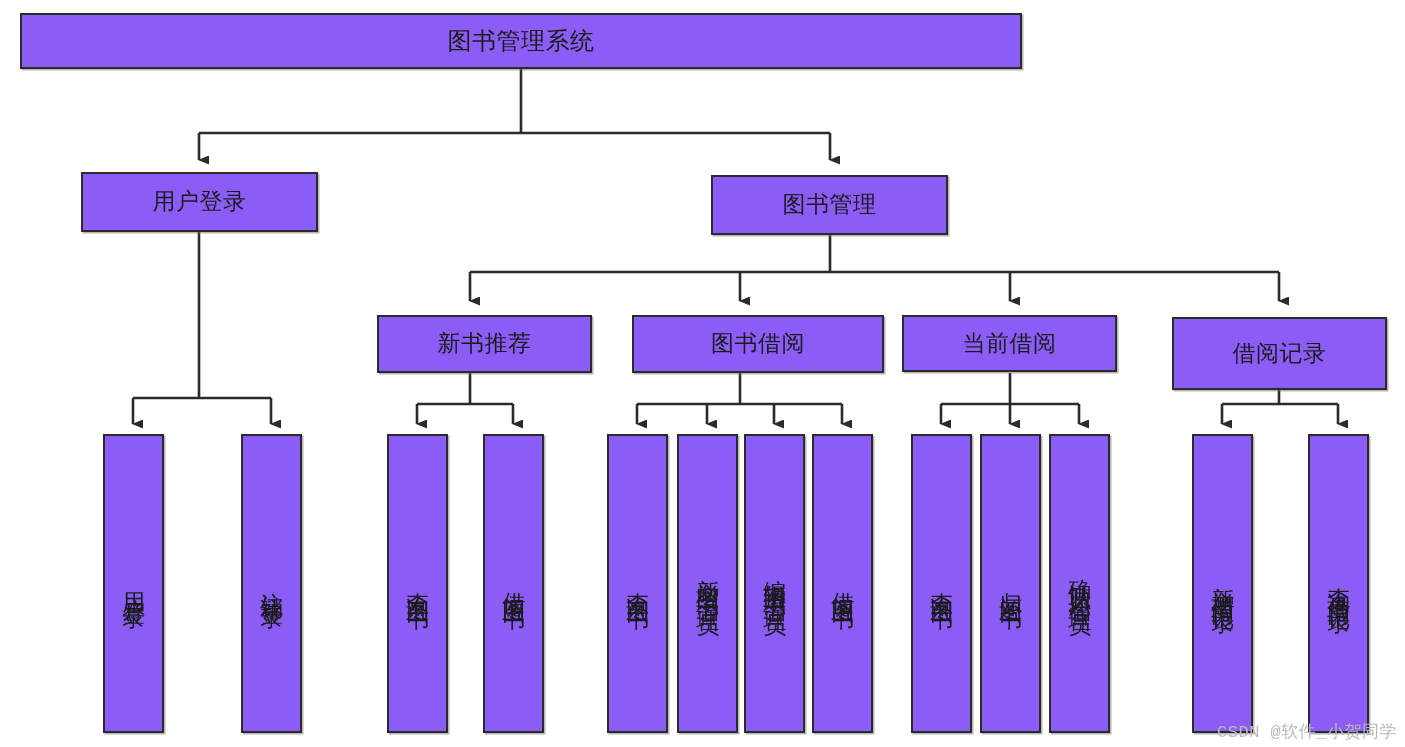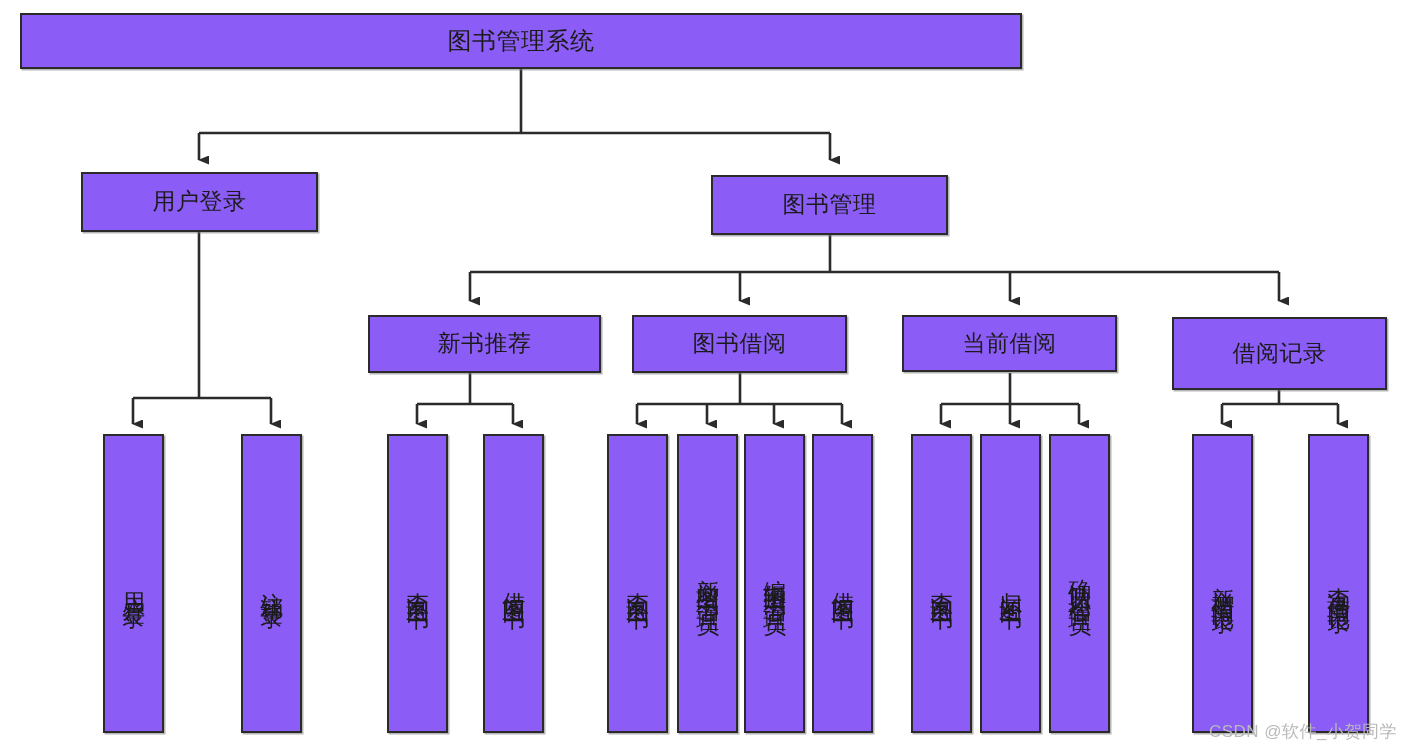--- a/index.html
+++ b/index.html
@@ -62,21 +62,21 @@
     font-size: 24px;
   }
   #watermark {
     position: absolute;
     right: 8px;
     bottom: 4px;
     font-size: 17px;
     color: #b9b9b9;
     letter-spacing: 0.5px;
     white-space: nowrap;
-    font-family: Liberation Sans, sans-serif;
+    font-family: Liberation Mono, monospace;
     margin-left: 39px;
   }
 </style>
 </head>
 <body>
 
 <div id="diagram-canvas">
 
   <svg id="edges-layer" viewBox="0 0 1405 747" width="1405" height="747" xmlns="http://www.w3.org/2000/svg">
     <defs>
@@ -133,25 +133,25 @@
   </div>
 
   <div class="node horizontal" style="left:81px; top:172px; width:237px; height:60px;">
     <span class="node-label">用户登录</span>
   </div>
 
   <div class="node horizontal" style="left:711px; top:155px; width:237px; height:60px;margin-top:20px;">
     <span class="node-label">图书管理</span>
   </div>
 
-  <div class="node horizontal" style="left:368px; top:315px; width:233px; height:58px;">
+  <div class="node horizontal" style="left:377px; top:315px; width:215px; height:58px;">
     <span class="node-label">新书推荐</span>
   </div>
 
-  <div class="node horizontal" style="left:632px; top:315px; width:215px; height:58px;">
+  <div class="node horizontal" style="left:632px; top:315px; width:252px; height:58px;">
     <span class="node-label">图书借阅</span>
   </div>
 
   <div class="node horizontal" style="left:902px; top:315px; width:215px; height:57px;">
     <span class="node-label">当前借阅</span>
   </div>
 
   <div class="node horizontal" style="left:1172px; top:317px; width:215px; height:73px;">
     <span class="node-label">借阅记录</span>
   </div>

